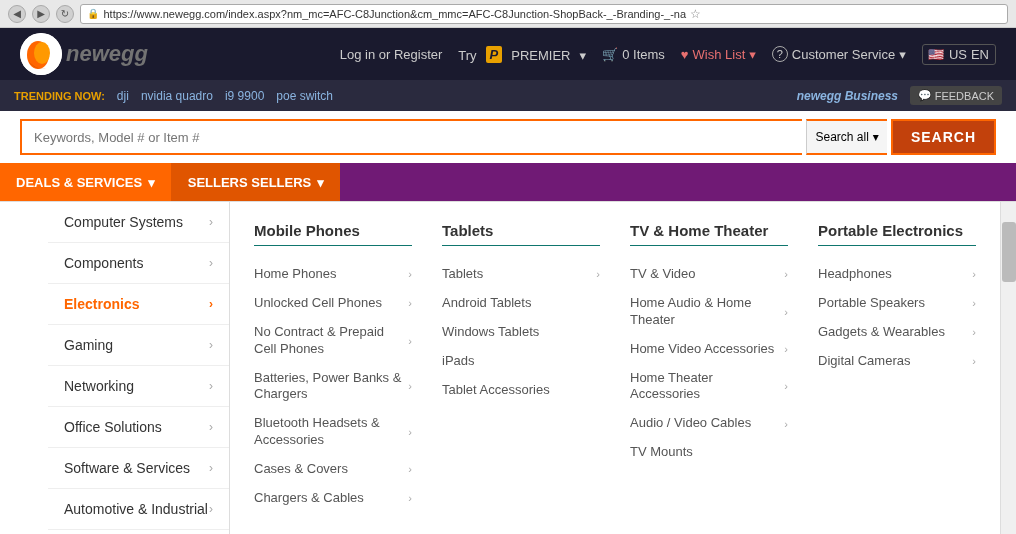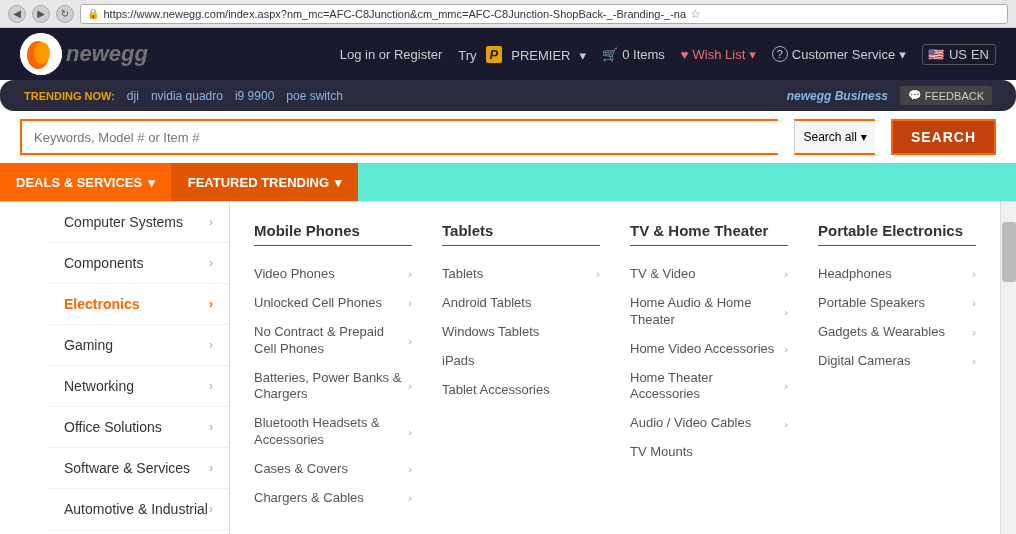--- a/index.html
+++ b/index.html
@@ -74,39 +74,38 @@
       font-style: italic;
     }
     .cart-item { display: flex; align-items: center; gap: 4px; color: #ccc; cursor: pointer; }
     .wishlist { display: flex; align-items: center; gap: 4px; color: #e87070; cursor: pointer; }
     .customer-svc { display: flex; align-items: center; gap: 4px; color: #ccc; cursor: pointer; }
     .lang-selector { display: flex; align-items: center; gap: 4px; color: #ccc; border: 1px solid #555; padding: 2px 6px; border-radius: 3px; cursor: pointer; }
 
     
     .trending-bar {
       background: #2a2a3e;
-      padding: 6px 24px;
+      padding: 6px 14px;
       display: flex;
       align-items: center;
       gap: 12px;
       font-size: 12px;
-      border-radius: 14px;
     }
     .trending-label { color: #e8a000; font-weight: bold; font-size: 11px; }
     .trending-link { color: #8ab4e0; text-decoration: none; cursor: pointer; }
     .newegg-business { color: #8ab4e0; font-style: italic; font-weight: bold; margin-left: auto; }
     .feedback-btn { color: #ccc; background: #444; border: none; padding: 3px 8px; border-radius: 3px; cursor: pointer; font-size: 11px; display: flex; align-items: center; gap: 3px; }
 
     
     .search-bar {
       background: #fff;
       padding: 8px 20px;
       display: flex;
       align-items: center;
-      gap: 16px;
+      gap: 4px;
     }
     .search-input {
       flex: 1;
       height: 36px;
       border: 2px solid #f60;
       border-right: none;
       padding: 0 12px;
       font-size: 13px;
       outline: none;
     }
@@ -130,21 +129,21 @@
       border: 2px solid #f60;
       padding: 0 18px;
       font-weight: bold;
       font-size: 14px;
       cursor: pointer;
       letter-spacing: 1px;
     }
 
     
     .deals-bar {
-      background: #5eead4;
+      background: #701a75;
       display: flex;
       align-items: stretch;
       height: 38px;
     }
     .deals-btn {
       background: #f60;
       color: #fff;
       border: none;
       padding: 0 16px;
       font-weight: bold;
@@ -324,21 +323,21 @@
   </div>
   <button class="search-btn">SEARCH</button>
 </div>
 
 <div class="deals-bar">
   <button class="deals-btn">
     <span>DEALS &amp; SERVICES</span>
     <span>▾</span>
   </button>
   <button class="featured-btn">
-    <span>FEATURED TRENDING</span>
+    <span>SELLERS SELLERS</span>
     <span>▾</span>
   </button>
 </div>
 
 <div class="main-layout">
 
   <div class="sidebar">
     <div class="sidebar-item">
       <span>Computer Systems</span>
       <span class="sidebar-chevron">›</span>
@@ -371,21 +370,21 @@
       <span>Automotive &amp; Industrial</span>
       <span class="sidebar-chevron">›</span>
     </div>
   </div>
 
   <div class="mega-menu">
 
     <div class="menu-column">
       <div class="menu-column-header">Mobile Phones</div>
       <div class="menu-item">
-        <span>Video Phones</span>
+        <span>Home Phones</span>
         <span class="menu-chevron">›</span>
       </div>
       <div class="menu-item">
         <span>Unlocked Cell Phones</span>
         <span class="menu-chevron">›</span>
       </div>
       <div class="menu-item">
         <span>No Contract &amp; Prepaid Cell Phones</span>
         <span class="menu-chevron">›</span>
       </div>

